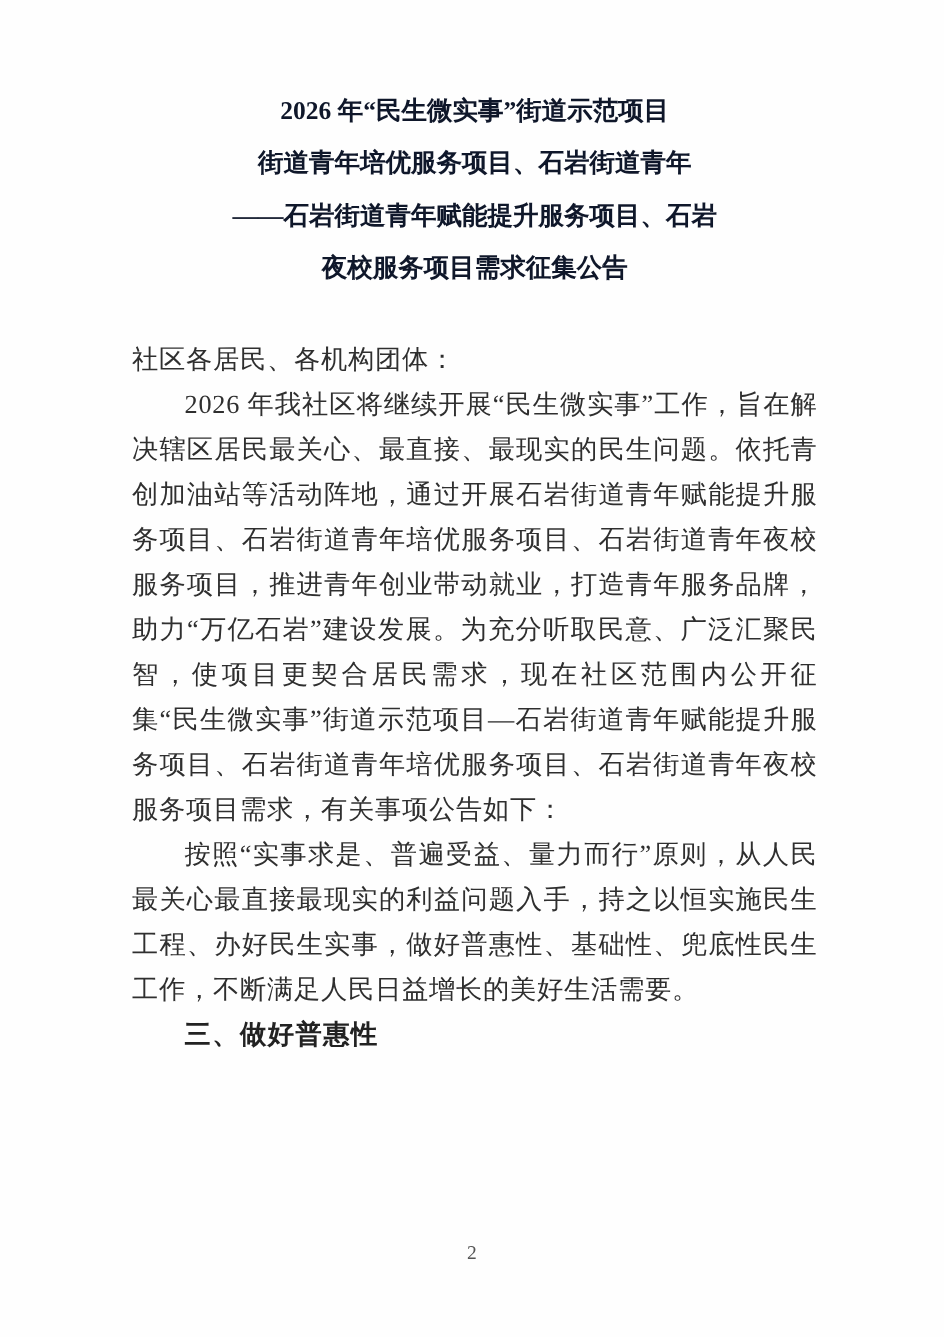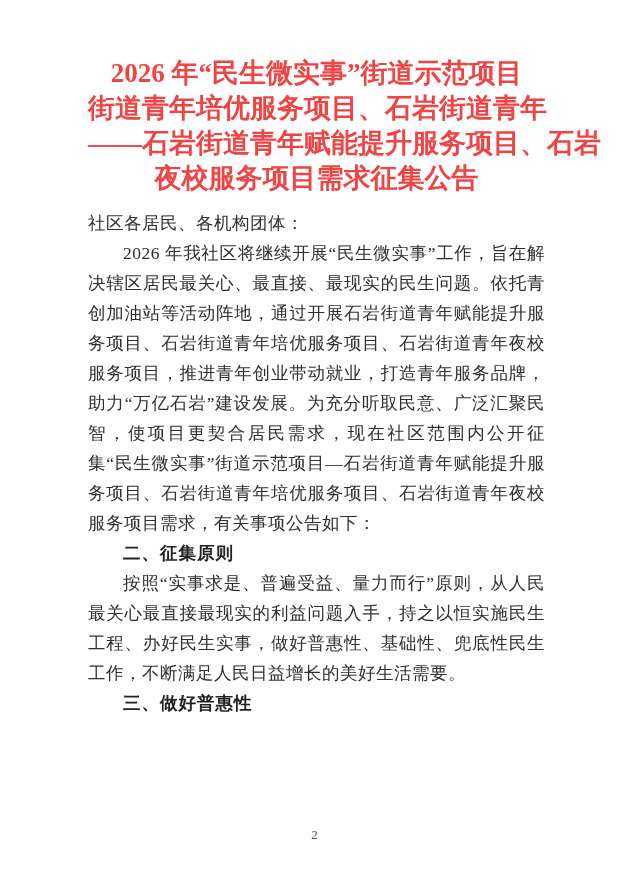--- a/index.html
+++ b/index.html
@@ -18,31 +18,31 @@
   }
   .content {
     position: absolute;
     top: 0;
     left: 88px;
     width: 457px;
   }
   .doc-title {
     margin-top: 56px;
     text-align: center;
-    font-size: 27px;
+    font-size: 17px;
     line-height: 35px;
     font-weight: 600;
-    color: #ef4444;
+    color: #0f172a;
     font-family: "Liberation Serif", "DejaVu Serif", serif;
   }
   .title-line {
     white-space: nowrap;
   }
   .body-text {
-    margin-top: 12px;
+    margin-top: 28px;
     font-size: 17.5px;
     line-height: 30px;
     text-align: justify;
     letter-spacing: 0.5px;
   }
   .body-text p {
     margin: 0;
   }
   .salutation {
     text-indent: 0;
@@ -80,21 +80,20 @@
     <div class="doc-title">
       <div class="title-line">2026 年“民生微实事”街道示范项目</div>
       <div class="title-line">街道青年培优服务项目、石岩街道青年</div>
       <div class="title-line">——石岩街道青年赋能提升服务项目、石岩</div>
       <div class="title-line">夜校服务项目需求征集公告</div>
     </div>
 
     <div class="body-text">
       <p class="salutation">社区各居民、各机构团体：</p>
       <p class="para">2026 年我社区将继续开展“民生微实事”工作，旨在解决辖区居民最关心、最直接、最现实的民生问题。依托青创加油站等活动阵地，通过开展石岩街道青年赋能提升服务项目、石岩街道青年培优服务项目、石岩街道青年夜校服务项目，推进青年创业带动就业，打造青年服务品牌，助力“万亿石岩”建设发展。为充分听取民意、广泛汇聚民智，使项目更契合居民需求，现在社区范围内公开征集“民生微实事”街道示范项目—石岩街道青年赋能提升服务项目、石岩街道青年培优服务项目、石岩街道青年夜校服务项目需求，有关事项公告如下：</p>
-      <p class="section-heading">二、征集原则</p>
       <p class="para">按照“实事求是、普遍受益、量力而行”原则，从人民最关心最直接最现实的利益问题入手，持之以恒实施民生工程、办好民生实事，做好普惠性、基础性、兜底性民生工作，不断满足人民日益增长的美好生活需要。</p>
       <p class="section-heading">三、做好普惠性</p>
     </div>
 
   </div>
 
   <div class="page-number">2</div>
 </div>
 
 </body></html>

